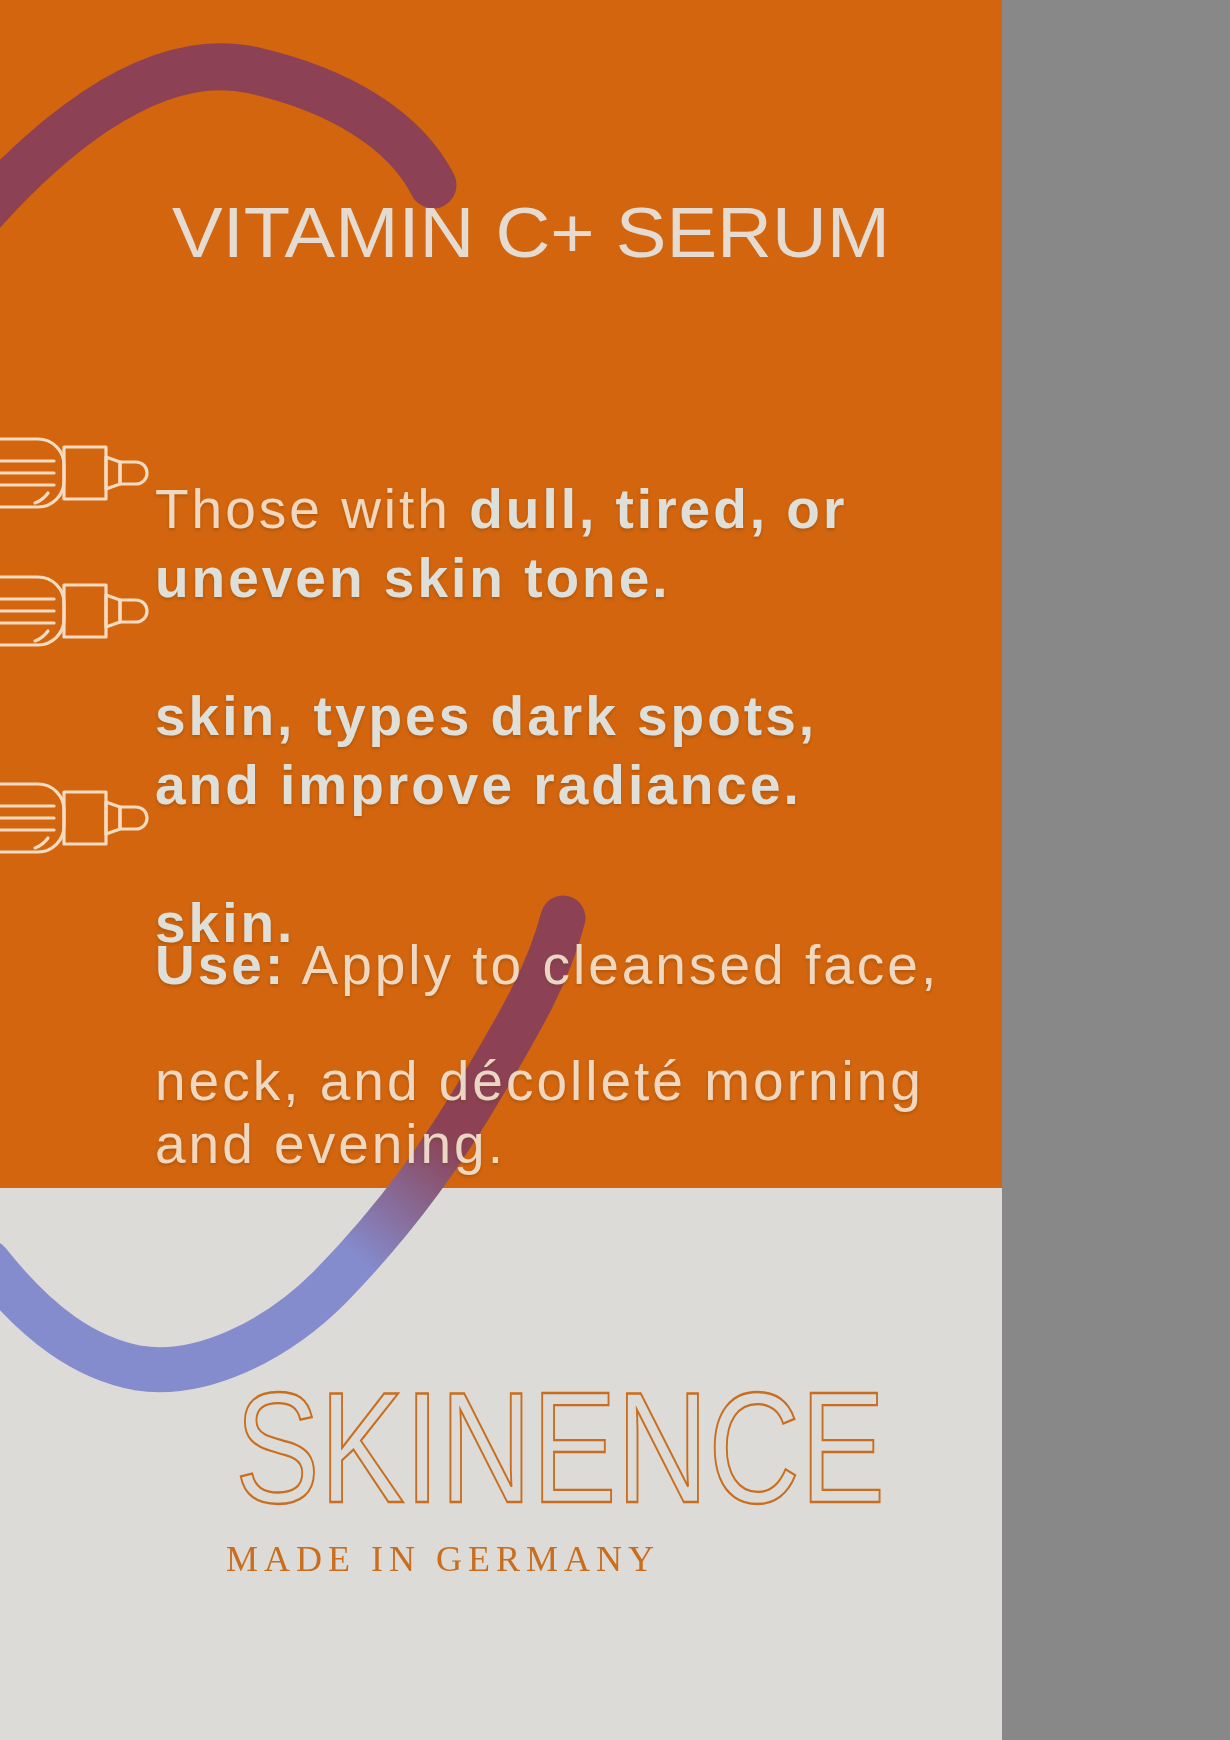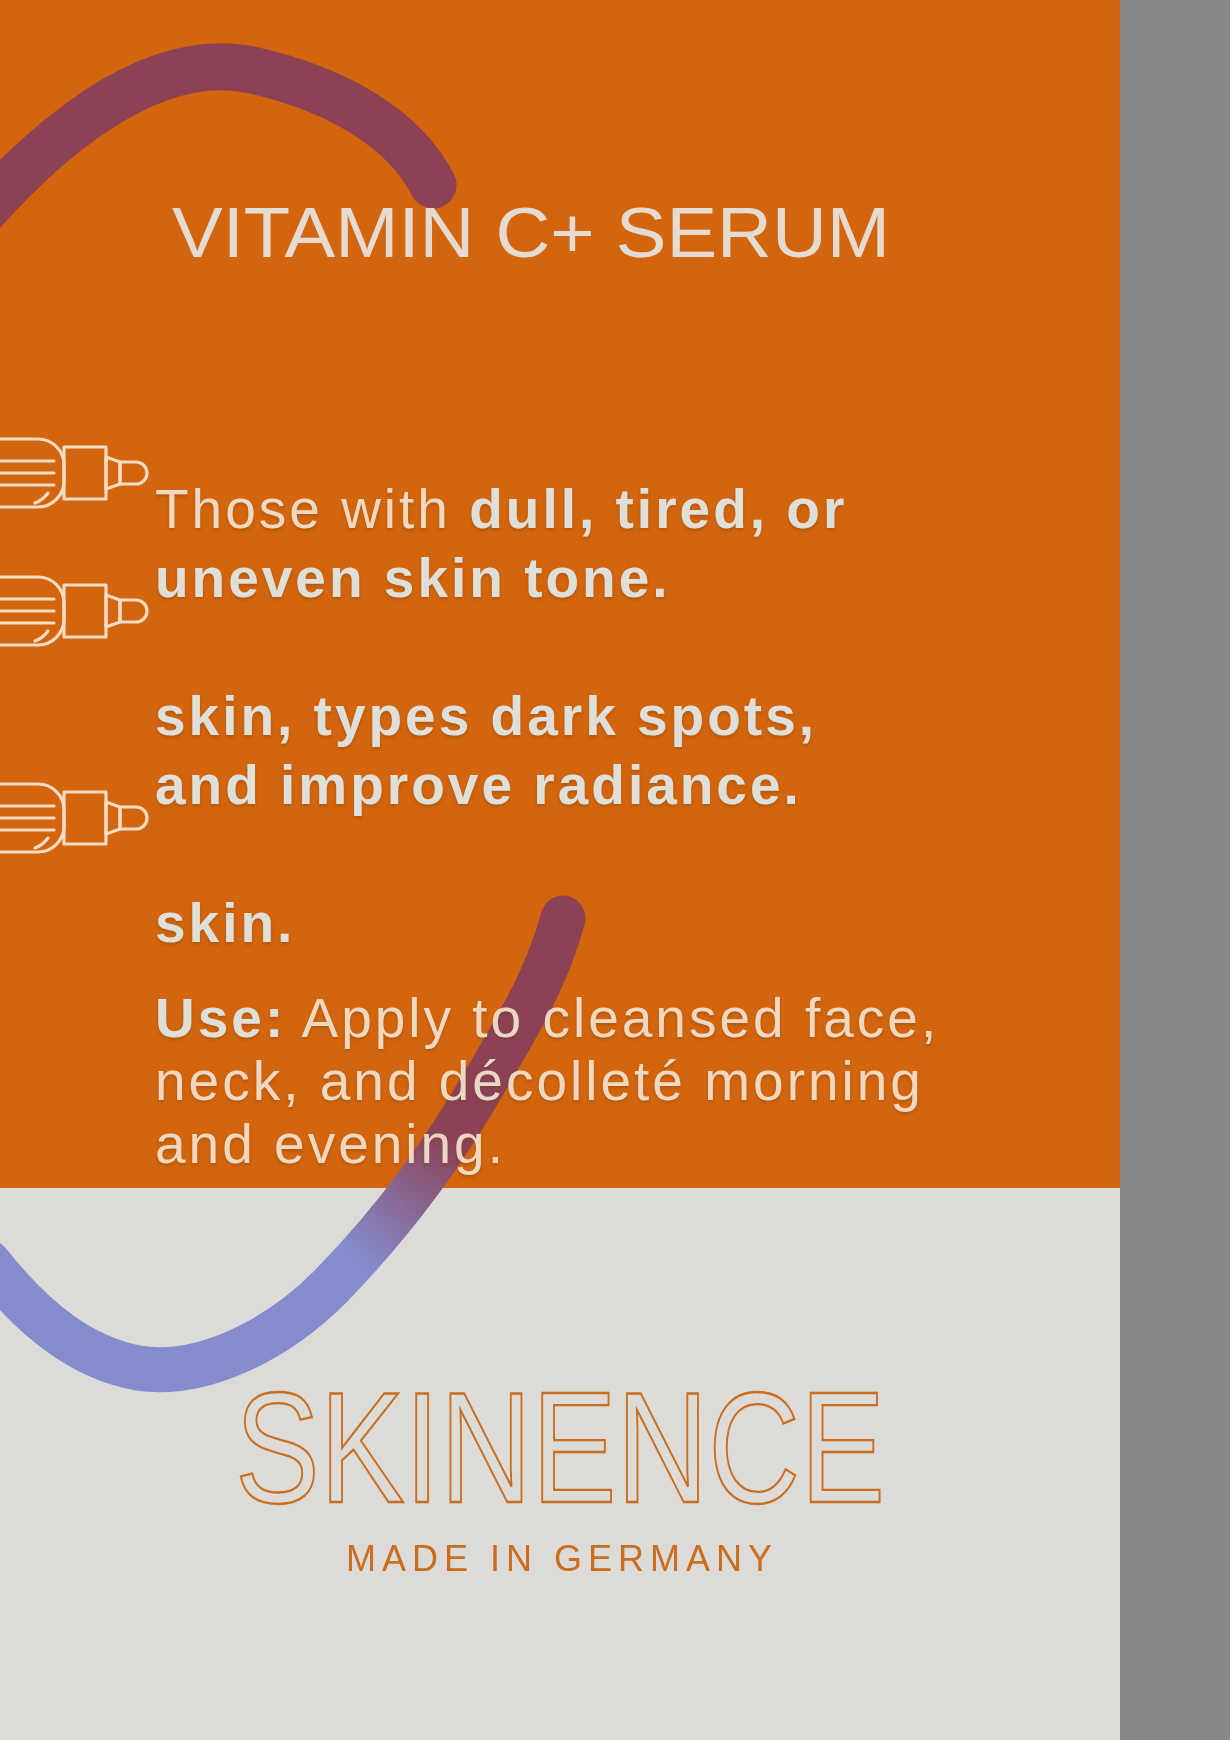--- a/index.html
+++ b/index.html
@@ -1,18 +1,18 @@
 <!DOCTYPE html>
 <html><head>
 <meta charset="utf-8">
 <style>
   html,body{margin:0;padding:0;background:#888;}
   .poster{
     position:relative;
-    width:1120px;height:1740px;
+    width:1002px;height:1740px;
     background:#D2650D;
     overflow:hidden;
     font-family:"Liberation Sans", sans-serif;
   }
   .gray-panel{
     position:absolute;left:0;top:1188px;width:1230px;height:552px;
     background:#DCDBD7;z-index:0;
   }
   .swoosh-svg{position:absolute;left:0;top:0;z-index:1;}
   .subtitle{
@@ -30,21 +30,21 @@
   }
   .seg-n{color:rgba(246,230,212,0.90);font-weight:400;}
   .seg-b{color:rgba(226,231,230,0.95);font-weight:700;}
   .use-line{height:63px;line-height:63px;}
   .bullet-icon{
     position:absolute;left:0;width:156px;height:84px;z-index:2;
   }
   .tagline{
     position:absolute;right:342px;top:1538px;z-index:2;
     font-size:36px;letter-spacing:6px;
-    color:#C96E1E;font-weight:400;white-space:pre;
+    color:#C96E1E;font-weight:400;white-space:pre;font-family:Liberation Serif, serif;
   }
 </style>
 </head>
 <body>
 
 <div class="poster">
 
   <div class="gray-panel"></div>
 
   <svg class="swoosh-svg" width="1230" height="1740" viewBox="0 0 1230 1740">
@@ -91,19 +91,19 @@
     <path d="M 106 26 L 120 31 L 120 53 L 106 58 Z"></path>
     <path d="M 120 31 H 136 A 11 11 0 1 1 136 53 H 120 Z"></path>
   </svg>
 
   <div class="line" style="top:441px"><span class="seg-n">Those with </span><span class="seg-b">dull, tired, or</span></div>
   <div class="line" style="top:510px"><span class="seg-b">uneven skin tone.</span></div>
   <div class="line" style="top:648px"><span class="seg-b">skin, types dark spots,</span></div>
   <div class="line" style="top:717px"><span class="seg-b">and improve radiance.</span></div>
   <div class="line" style="top:855px"><span class="seg-b">skin.</span></div>
 
-  <div class="line use-line" style="top:953px"><span class="seg-b">Use:</span><span class="seg-n"> Apply to cleansed face,</span></div>
+  <div class="line use-line" style="top:900px"><span class="seg-b">Use:</span><span class="seg-n"> Apply to cleansed face,</span></div>
   <div class="line use-line" style="top:1016px"><span class="seg-n">neck, and décolleté morning</span></div>
   <div class="line use-line" style="top:1079px"><span class="seg-n">and evening.</span></div>
 
   <div class="tagline">MADE IN GERMANY</div>
 
 </div>
 
 </body></html>

